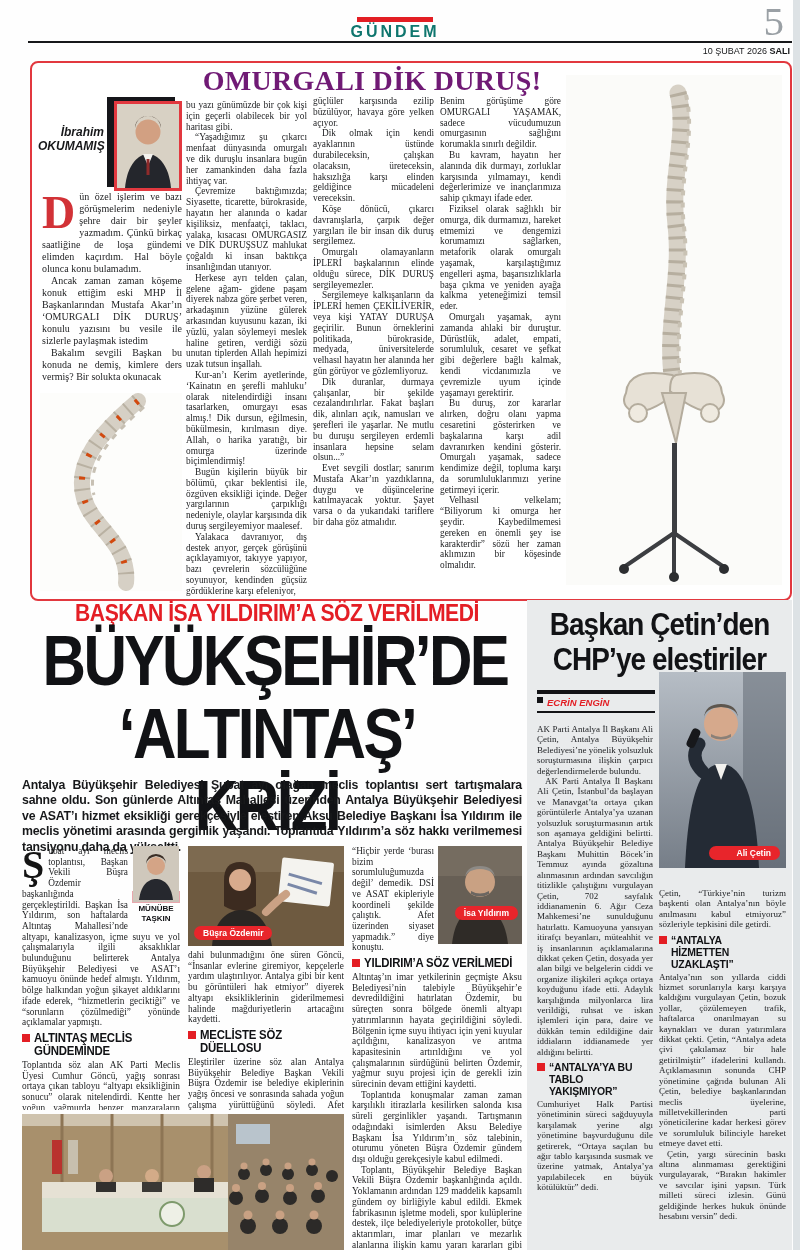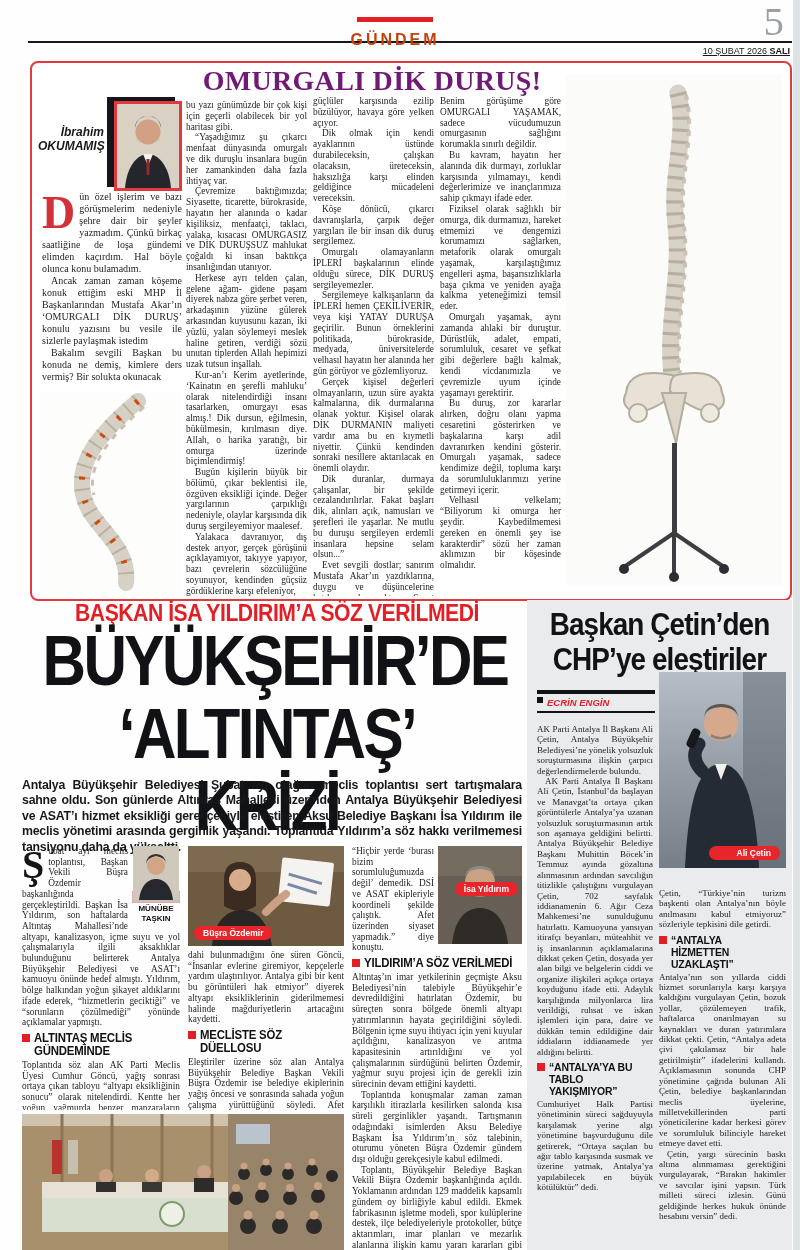--- a/index.html
+++ b/index.html
@@ -7,23 +7,23 @@
         font-family:"Liberation Serif",serif;color:#1c1d1f;}
   .edge{position:absolute;right:0;top:0;width:7px;height:1250px;background:#dde2e5;}
 
   
   .brand{position:absolute;left:84px;top:10px;width:150px;}
   .brand-small{display:block;margin-left:72px;color:#e31e24;font:bold 7px "Liberation Sans",sans-serif;letter-spacing:2px;}
   .brand-name{display:block;color:#e31e24;font:italic 900 33px/30px "Liberation Sans",sans-serif;letter-spacing:-1px;}
   .hdr-rule{position:absolute;left:28px;top:41px;width:764px;height:2px;background:#17181a;}
   .sec-bar{position:absolute;left:357px;top:17px;width:76px;height:5px;background:#e31e24;}
   .sec-name{position:absolute;left:305px;top:23px;width:180px;text-align:center;
-            font:600 16px "Liberation Sans",sans-serif;letter-spacing:3px;color:#c2410c;margin-top:8px;}
+            font:600 16px "Liberation Sans",sans-serif;letter-spacing:3px;color:#0f766e;}
   .pageno{position:absolute;right:16px;top:1px;font:normal 41px/41px "Liberation Serif",serif;color:#9aa0a5;}
-  .dateline{position:absolute;right:10px;top:46px;font:9px "Liberation Sans",sans-serif;color:#17181a;text-decoration:underline;}
+  .dateline{position:absolute;right:10px;top:46px;font:9px "Liberation Sans",sans-serif;color:#17181a;}
   .dateline b{font-weight:bold;}
 
   
   .colbox{position:absolute;left:30px;top:61px;width:758px;height:536px;border:2px solid #e2383f;border-radius:8px;background:#fff;}
   .col-title{position:absolute;left:140px;top:2px;width:400px;text-align:center;
              font:bold 28px "Liberation Serif",serif;letter-spacing:.3px;color:#701a75;}
   .author{position:absolute;left:10px;top:36px;width:140px;height:92px;}
   .author-name{position:absolute;left:-4px;top:26px;width:66px;text-align:right;
                font:italic bold 12px/14px "Liberation Sans",sans-serif;color:#17181a;}
   .author-photo{position:absolute;left:72px;top:2px;width:62px;height:84px;border:3px solid #e2383f;
@@ -150,21 +150,20 @@
       <p>Bugün kişilerin büyük bir bölümü, çıkar beklentisi ile, özgüven eksikliği içinde. Değer yargılarının çarpıklığı nedeniyle, olaylar karşısında dik duruş sergileyemiyor maalesef.</p>
       <p>Yalakaca davranıyor, dış destek arıyor, gerçek görüşünü açıklayamıyor, takıyye yapıyor, bazı çevrelerin sözcülüğüne soyunuyor, kendinden güçsüz gördüklerine karşı efeleniyor,</p>
     </div>
 
     <div class="cbody c3">
       <p class="ni">güçlüler karşısında ezilip büzülüyor, havaya göre yelken açıyor.</p>
       <p>Dik olmak için kendi ayaklarının üstünde durabileceksin, çalışkan olacaksın, üreteceksin, haksızlığa karşı elinden geldiğince mücadeleni vereceksin.</p>
       <p>Köşe dönücü, çıkarcı davranışlarla, çarpık değer yargıları ile bir insan dik duruş sergilemez.</p>
       <p>Omurgalı olamayanların İPLERİ başkalarının elinde olduğu sürece, DİK DURUŞ sergileyemezler.</p>
       <p>Sergilemeye kalkışanların da İPLERİ hemen ÇEKİLİVERİR, veya kişi YATAY DURUŞA geçirilir. Bunun örneklerini politikada, bürokraside, medyada, üniversitelerde velhasıl hayatın her alanında her gün görüyor ve gözlemliyoruz.</p>
-      <p>Gerçek kişisel değerleri olmayanların, uzun süre ayakta kalmalarına, dik durmalarına olanak yoktur. Kişisel olarak DİK DURMANIN maliyeti vardır ama bu en kıymetli niyettir. Çünkü kendinden sonraki nesillere aktarılacak en önemli olaydır.</p>
       <p>Dik duranlar, durmaya çalışanlar, bir şekilde cezalandırılırlar. Fakat başları dik, alınları açık, namusları ve şerefleri ile yaşarlar. Ne mutlu bu duruşu sergileyen erdemli insanlara hepsine selam olsun...”</p>
       <p>Evet sevgili dostlar; sanırım Mustafa Akar’ın yazdıklarına, duygu ve düşüncelerine katılmayacak yoktur. Şayet varsa o da yukarıdaki tariflere bir daha göz atmalıdır.</p>
     </div>
 
     <div class="cbody c4">
       <p class="ni">Benim görüşüme göre OMURGALI YAŞAMAK, sadece vücudumuzun omurgasının sağlığını korumakla sınırlı değildir.</p>
       <p>Bu kavram, hayatın her alanında dik durmayı, zorluklar karşısında yılmamayı, kendi değerlerimize ve inançlarımıza sahip çıkmayı ifade eder.</p>
       <p>Fiziksel olarak sağlıklı bir omurga, dik durmamızı, hareket etmemizi ve dengemizi korumamızı sağlarken, metaforik olarak omurgalı yaşamak, karşılaştığımız engelleri aşma, başarısızlıklarla başa çıkma ve yeniden ayağa kalkma yeteneğimizi temsil eder.</p>
       <p>Omurgalı yaşamak, aynı zamanda ahlaki bir duruştur. Dürüstlük, adalet, empati, sorumluluk, cesaret ve şefkat gibi değerlere bağlı kalmak, kendi vicdanımızla ve çevremizle uyum içinde yaşamayı gerektirir.</p>
       <p>Bu duruş, zor kararlar alırken, doğru olanı yapma cesaretini gösterirken ve başkalarına karşı adil davranırken kendini gösterir. Omurgalı yaşamak, sadece kendimize değil, topluma karşı da sorumluluklarımızı yerine getirmeyi içerir.</p>
@@ -248,21 +247,21 @@
     <div class="mcol mc3">
       <div class="ph isa-float">
         <svg width="84" height="98" viewBox="0 0 84 98">
           <rect width="84" height="98" fill="#675f55"></rect>
           <rect width="84" height="30" fill="#756c60"></rect>
           <circle cx="42" cy="36" r="15" fill="#c9a183"></circle>
           <path d="M27,32 Q28,20 42,20 Q56,20 57,32 Q56,24 42,23 Q28,24 27,32Z" fill="#8d8a86"></path>
           <path d="M33,45 Q42,50 51,45 L51,48 Q42,53 33,48Z" fill="#6b6661"></path>
           <path d="M14,98 C17,70 30,62 42,62 C54,62 67,70 70,98 Z" fill="#2f2b27"></path>
         </svg>
-        <span class="pill" style="right:4px;bottom:48px;margin-left:36px;">İsa Yıldırım</span>
+        <span class="pill" style="right:4px;bottom:24px;margin-left:36px;">İsa Yıldırım</span>
       </div>
       <p class="ni">“Hiçbir yerde ‘burası bizim sorumluluğumuzda değil’ demedik. DSİ ve ASAT ekipleriyle koordineli şekilde çalıştık. Afet üzerinden siyaset yapmadık.” diye konuştu.</p>
       <div class="sech">
         <span class="sq"></span>
         <span class="t">YILDIRIM’A SÖZ VERİLMEDİ</span>
       </div>
       <p class="ni">Altıntaş’ın imar yetkilerinin geçmişte Aksu Belediyesi’nin talebiyle Büyükşehir’e devredildiğini hatırlatan Özdemir, bu süreçten sonra bölgede önemli altyapı yatırımlarının hayata geçirildiğini söyledi. Bölgenin içme suyu ihtiyacı için yeni kuyular açıldığını, kanalizasyon ve arıtma kapasitesinin artırıldığını ve yol çalışmalarının sürdüğünü belirten Özdemir, yağmur suyu projesi için de gerekli izin sürecinin devam ettiğini kaydetti.</p>
       <p>Toplantıda konuşmalar zaman zaman karşılıklı itirazlarla kesilirken salonda kısa süreli gerginlikler yaşandı. Tartışmanın odağındaki isimlerden Aksu Belediye Başkanı İsa Yıldırım’ın söz talebinin, oturumu yöneten Büşra Özdemir gündem dışı olduğu gerekçesiyle kabul edilmedi.</p>
       <p>Toplantı, Büyükşehir Belediye Başkan Vekili Büşra Özdemir başkanlığında açıldı. Yoklamanın ardından 129 maddelik kapsamlı gündem oy birliğiyle kabul edildi. Ekmek fabrikasının işletme modeli, spor kulüplerine destek, ilçe belediyeleriyle protokoller, bütçe aktarımları, imar planları ve mezarlık alanlarına ilişkin kamu yararı kararları gibi birçok teknik başlık peş peşe meclise havale edildi.</p>
     </div>

